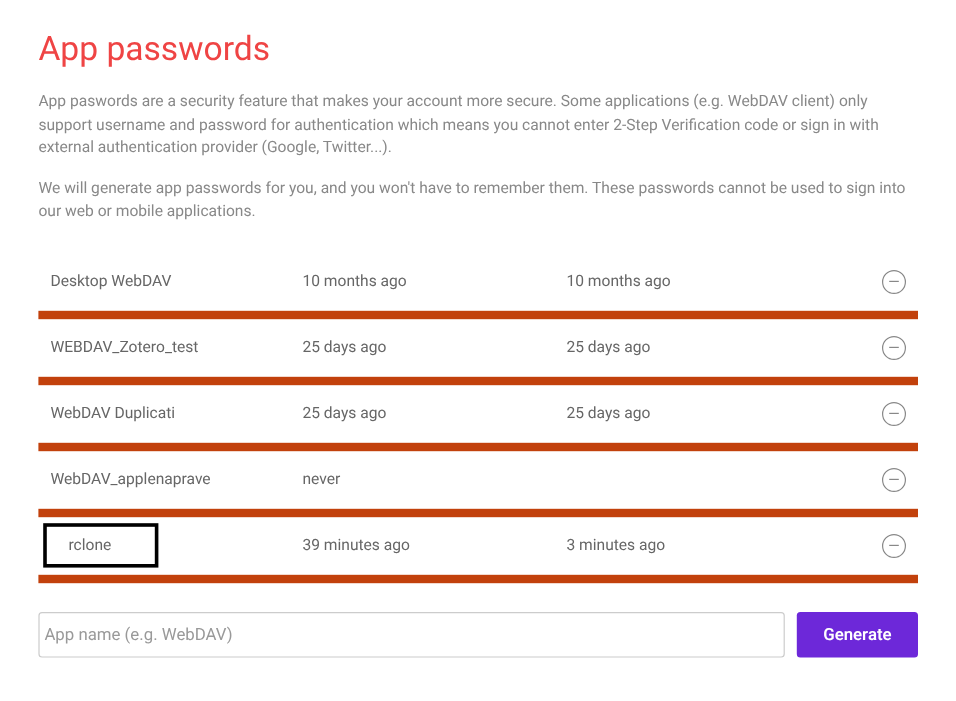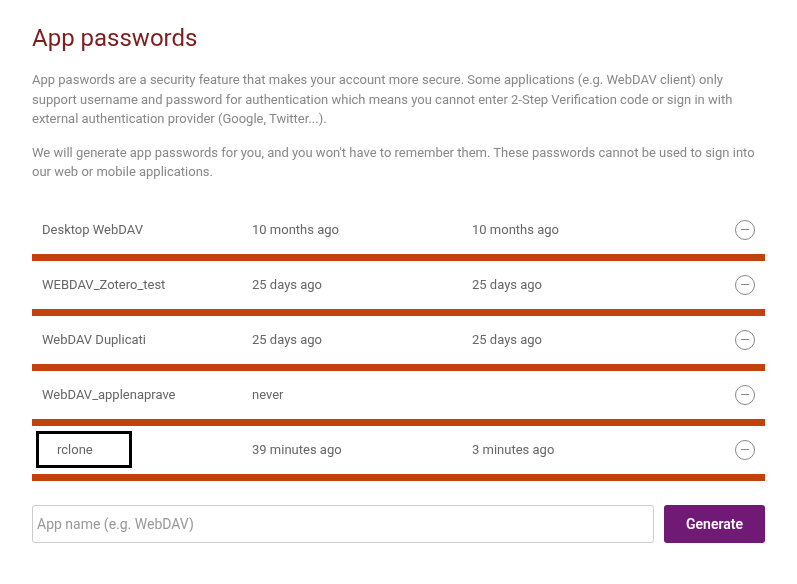--- a/index.html
+++ b/index.html
@@ -8,23 +8,23 @@
       padding: 0;
     }
     body {
       font-family: -apple-system, BlinkMacSystemFont, "Segoe UI", Roboto, "Helvetica Neue", Arial, sans-serif;
       background: #ffffff;
       color: #333;
       padding: 24px 32px;
       width: 797px;
     }
     .page-title {
-      font-size: 24px;
+      font-size: 28px;
       font-weight: 400;
-      color: #7f1d1d;
+      color: #ef4444;
       margin-bottom: 18px;
     }
     .description {
       font-size: 13px;
       color: #888;
       line-height: 1.5;
       margin-bottom: 14px;
     }
     .table {
       width: 100%;
@@ -106,21 +106,21 @@
       border-radius: 3px;
       font-size: 14px;
       color: #333;
       font-family: inherit;
     }
     .text-input::placeholder {
       color: #999;
     }
     .generate-btn {
       padding: 10px 22px;
-      background: #701a75;
+      background: #6d28d9;
       color: #fff;
       border: none;
       border-radius: 3px;
       font-size: 14px;
       font-weight: 600;
       cursor: pointer;
       font-family: inherit;
     }
   </style>
 </head>

